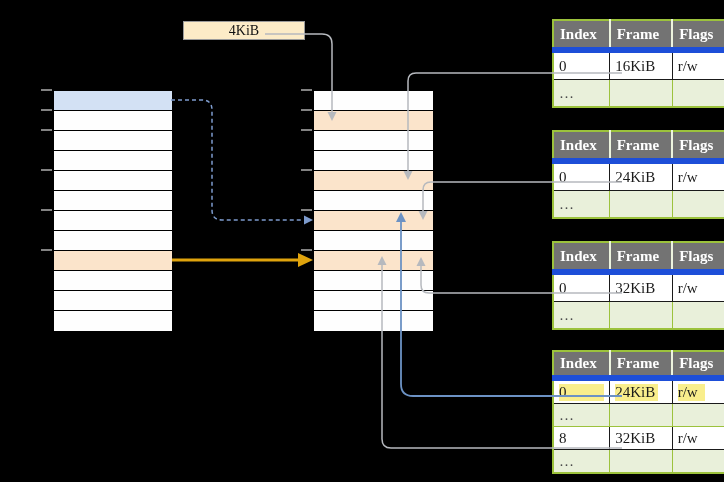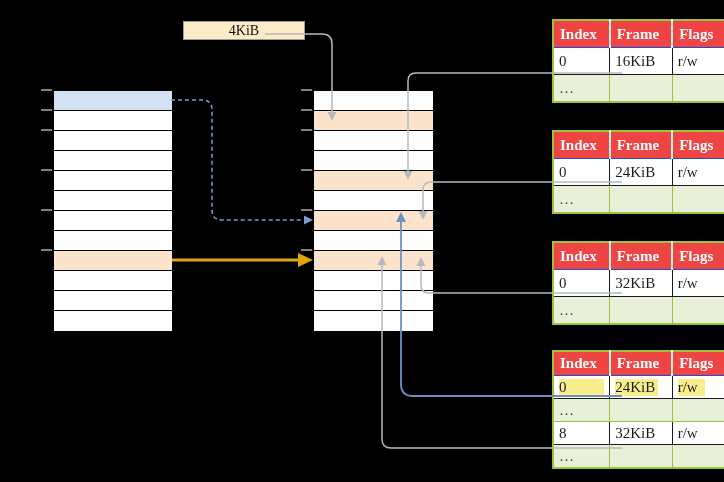--- a/index.html
+++ b/index.html
@@ -26,22 +26,22 @@
   .tick{position:absolute;width:11px;height:2px;background:#828282;}
   
   .page-table{
     position:absolute;left:552px;border-collapse:collapse;table-layout:fixed;
     background:#fff;border:2px solid #9CC23C;font-size:15px;color:#1a1a1a;
   }
   .page-table col.c0{width:57px;}
   .page-table col.c1{width:60px;}
   .page-table col.c2{width:53px;}
   .page-table th{
-    background:#ef4444;color:#fff;font-weight:bold;text-align:left;
-    padding:0 12px 0 6px;border-right:2px solid #EDF4DE;border-bottom:1px solid #1d4ed8;
+    background:#737373;color:#fff;font-weight:bold;text-align:left;
+    padding:0 12px 0 6px;border-right:2px solid #EDF4DE;border-bottom:6px solid #1d4ed8;
   }
   .page-table th:last-child{border-right:none;margin-left:15px;}
   .page-table td{
     border:1px solid #1a1a1a;padding:0 0 0 5px;overflow:hidden;white-space:nowrap;
   }
   .page-table tr.dots td{background:#E9F0DA;border:1px solid #9CC23C;color:#4a4a4a;}
   .pt-std th,.pt-std td{height:26px;}
   .pt-cmp th{height:23px;}
   .pt-cmp td{height:22px;}
   .hl{background:#F9EE8C;display:inline-block;}

